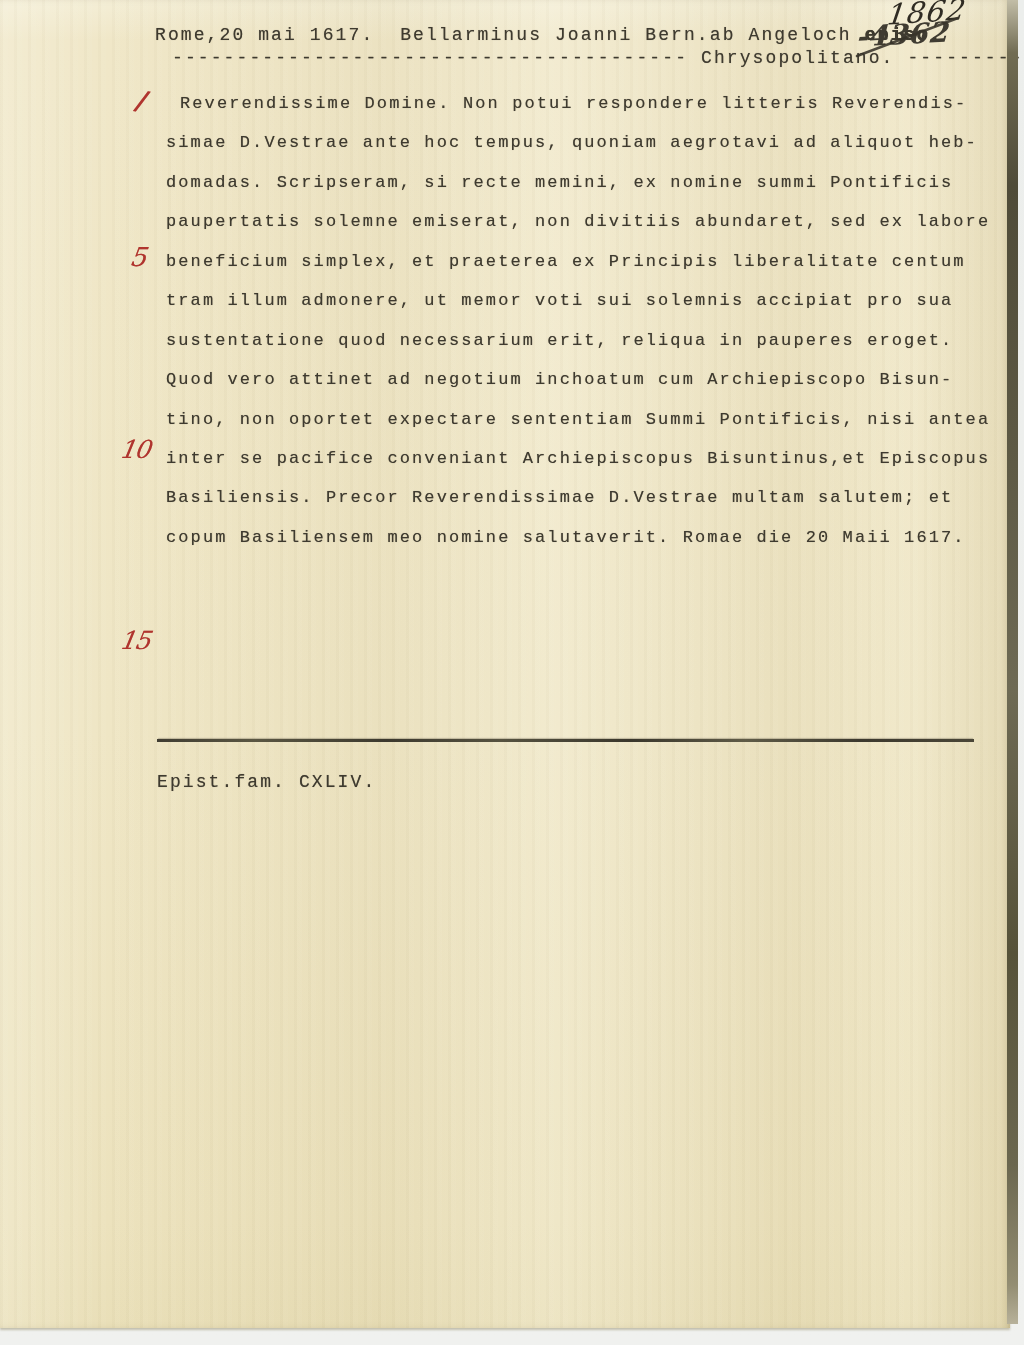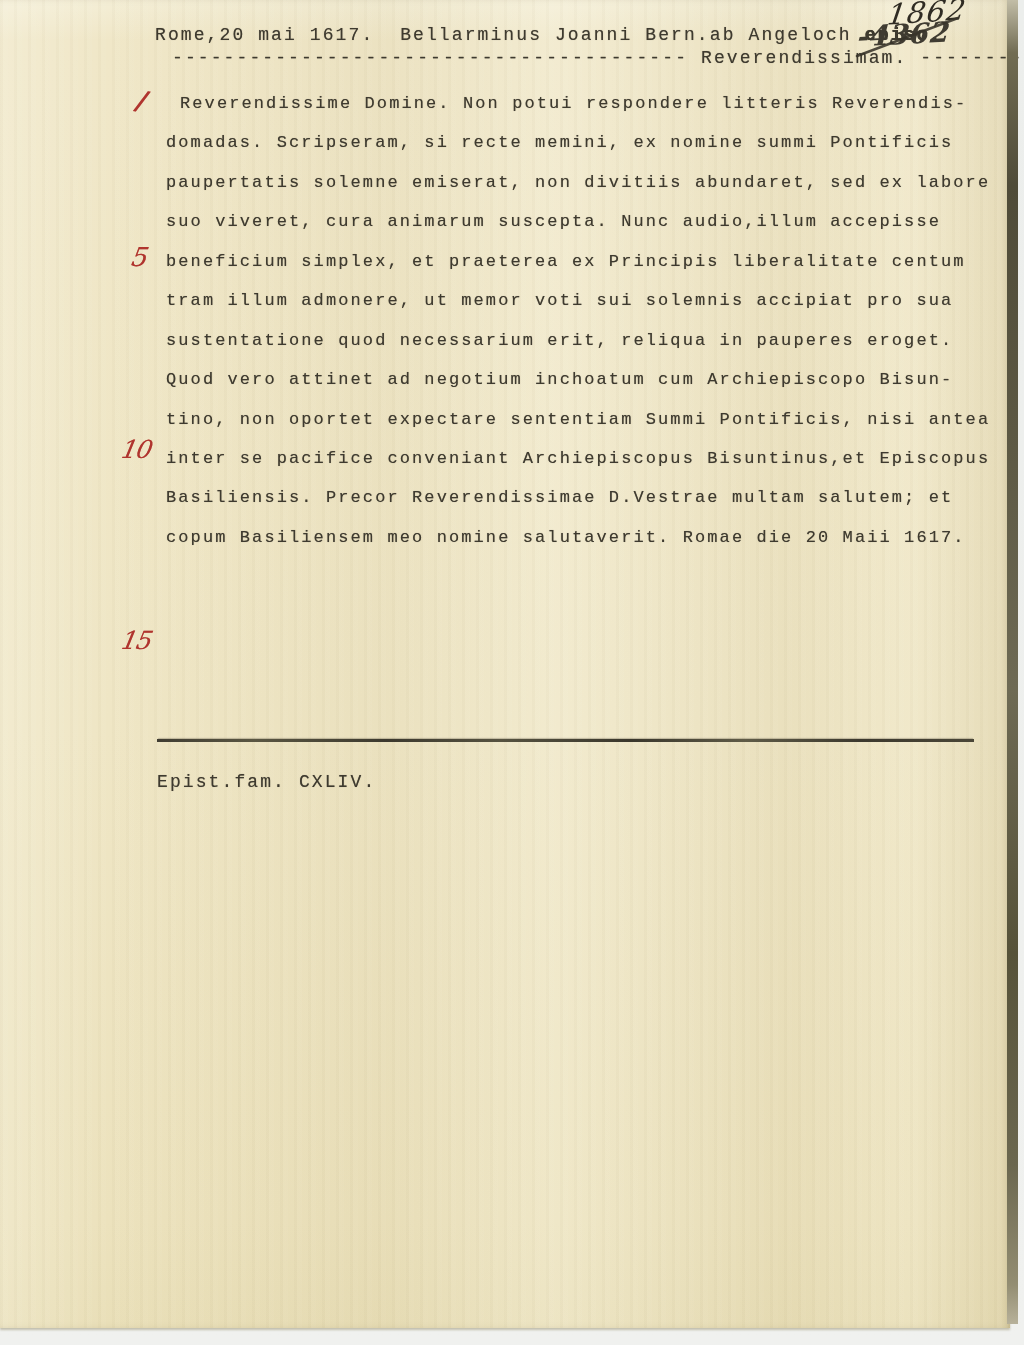--- a/index.html
+++ b/index.html
@@ -53,38 +53,38 @@
   .footer-ref{left:157px;top:774px;text-align:right;}
 </style>
 </head>
 <body>
 
 <div class="scan">
   <div class="page">
 
     <div class="typed hline1"><span>Rome,20 mai 1617.  Bellarminus Joanni Bern.ab Angeloch </span><span class="episc">episc.</span></div>
 
-    <div class="typed hline2"><span>----------------------------------------</span><span> Reverendissimam. </span><span>---------</span></div>
+    <div class="typed hline2"><span>----------------------------------------</span><span> Chrysopolitano. </span><span>---------</span></div>
 
     <div class="hand num1862">1862</div>
     <div class="hand num4362">-4362</div>
     <svg class="strike" viewBox="0 0 135 52" xmlns="http://www.w3.org/2000/svg">
       <line x1="123" y1="6" x2="22" y2="44" stroke="#38342a" stroke-width="2.6" stroke-linecap="round" opacity="0.88"></line>
     </svg>
 
     <span class="hand redink m1">/</span>
     <span class="hand redink m5">5</span>
     <span class="hand redink m10">10</span>
     <span class="hand redink m15">15</span>
 
     <div class="body-block">
       <div class="tl indent">Reverendissime Domine. Non potui respondere litteris Reverendis-</div>
+      <div class="tl">simae D.Vestrae ante hoc tempus, quoniam aegrotavi ad aliquot heb-</div>
       <div class="tl">domadas. Scripseram, si recte memini, ex nomine summi Pontificis</div>
       <div class="tl">paupertatis solemne emiserat, non divitiis abundaret, sed ex labore</div>
-      <div class="tl">suo viveret, cura animarum suscepta. Nunc audio,illum accepisse</div>
       <div class="tl">beneficium simplex, et praeterea ex Principis liberalitate centum</div>
       <div class="tl">tram illum admonere, ut memor voti sui solemnis accipiat pro sua</div>
       <div class="tl">sustentatione quod necessarium erit, reliqua in pauperes eroget.</div>
       <div class="tl">Quod vero attinet ad negotium inchoatum cum Archiepiscopo Bisun-</div>
       <div class="tl">tino, non oportet expectare sententiam Summi Pontificis, nisi antea</div>
       <div class="tl">inter se pacifice conveniant Archiepiscopus Bisuntinus,et Episcopus</div>
       <div class="tl">Basiliensis. Precor Reverendissimae D.Vestrae multam salutem; et</div>
       <div class="tl">copum Basiliensem meo nomine salutaverit. Romae die 20 Maii 1617.</div>
     </div>
 

